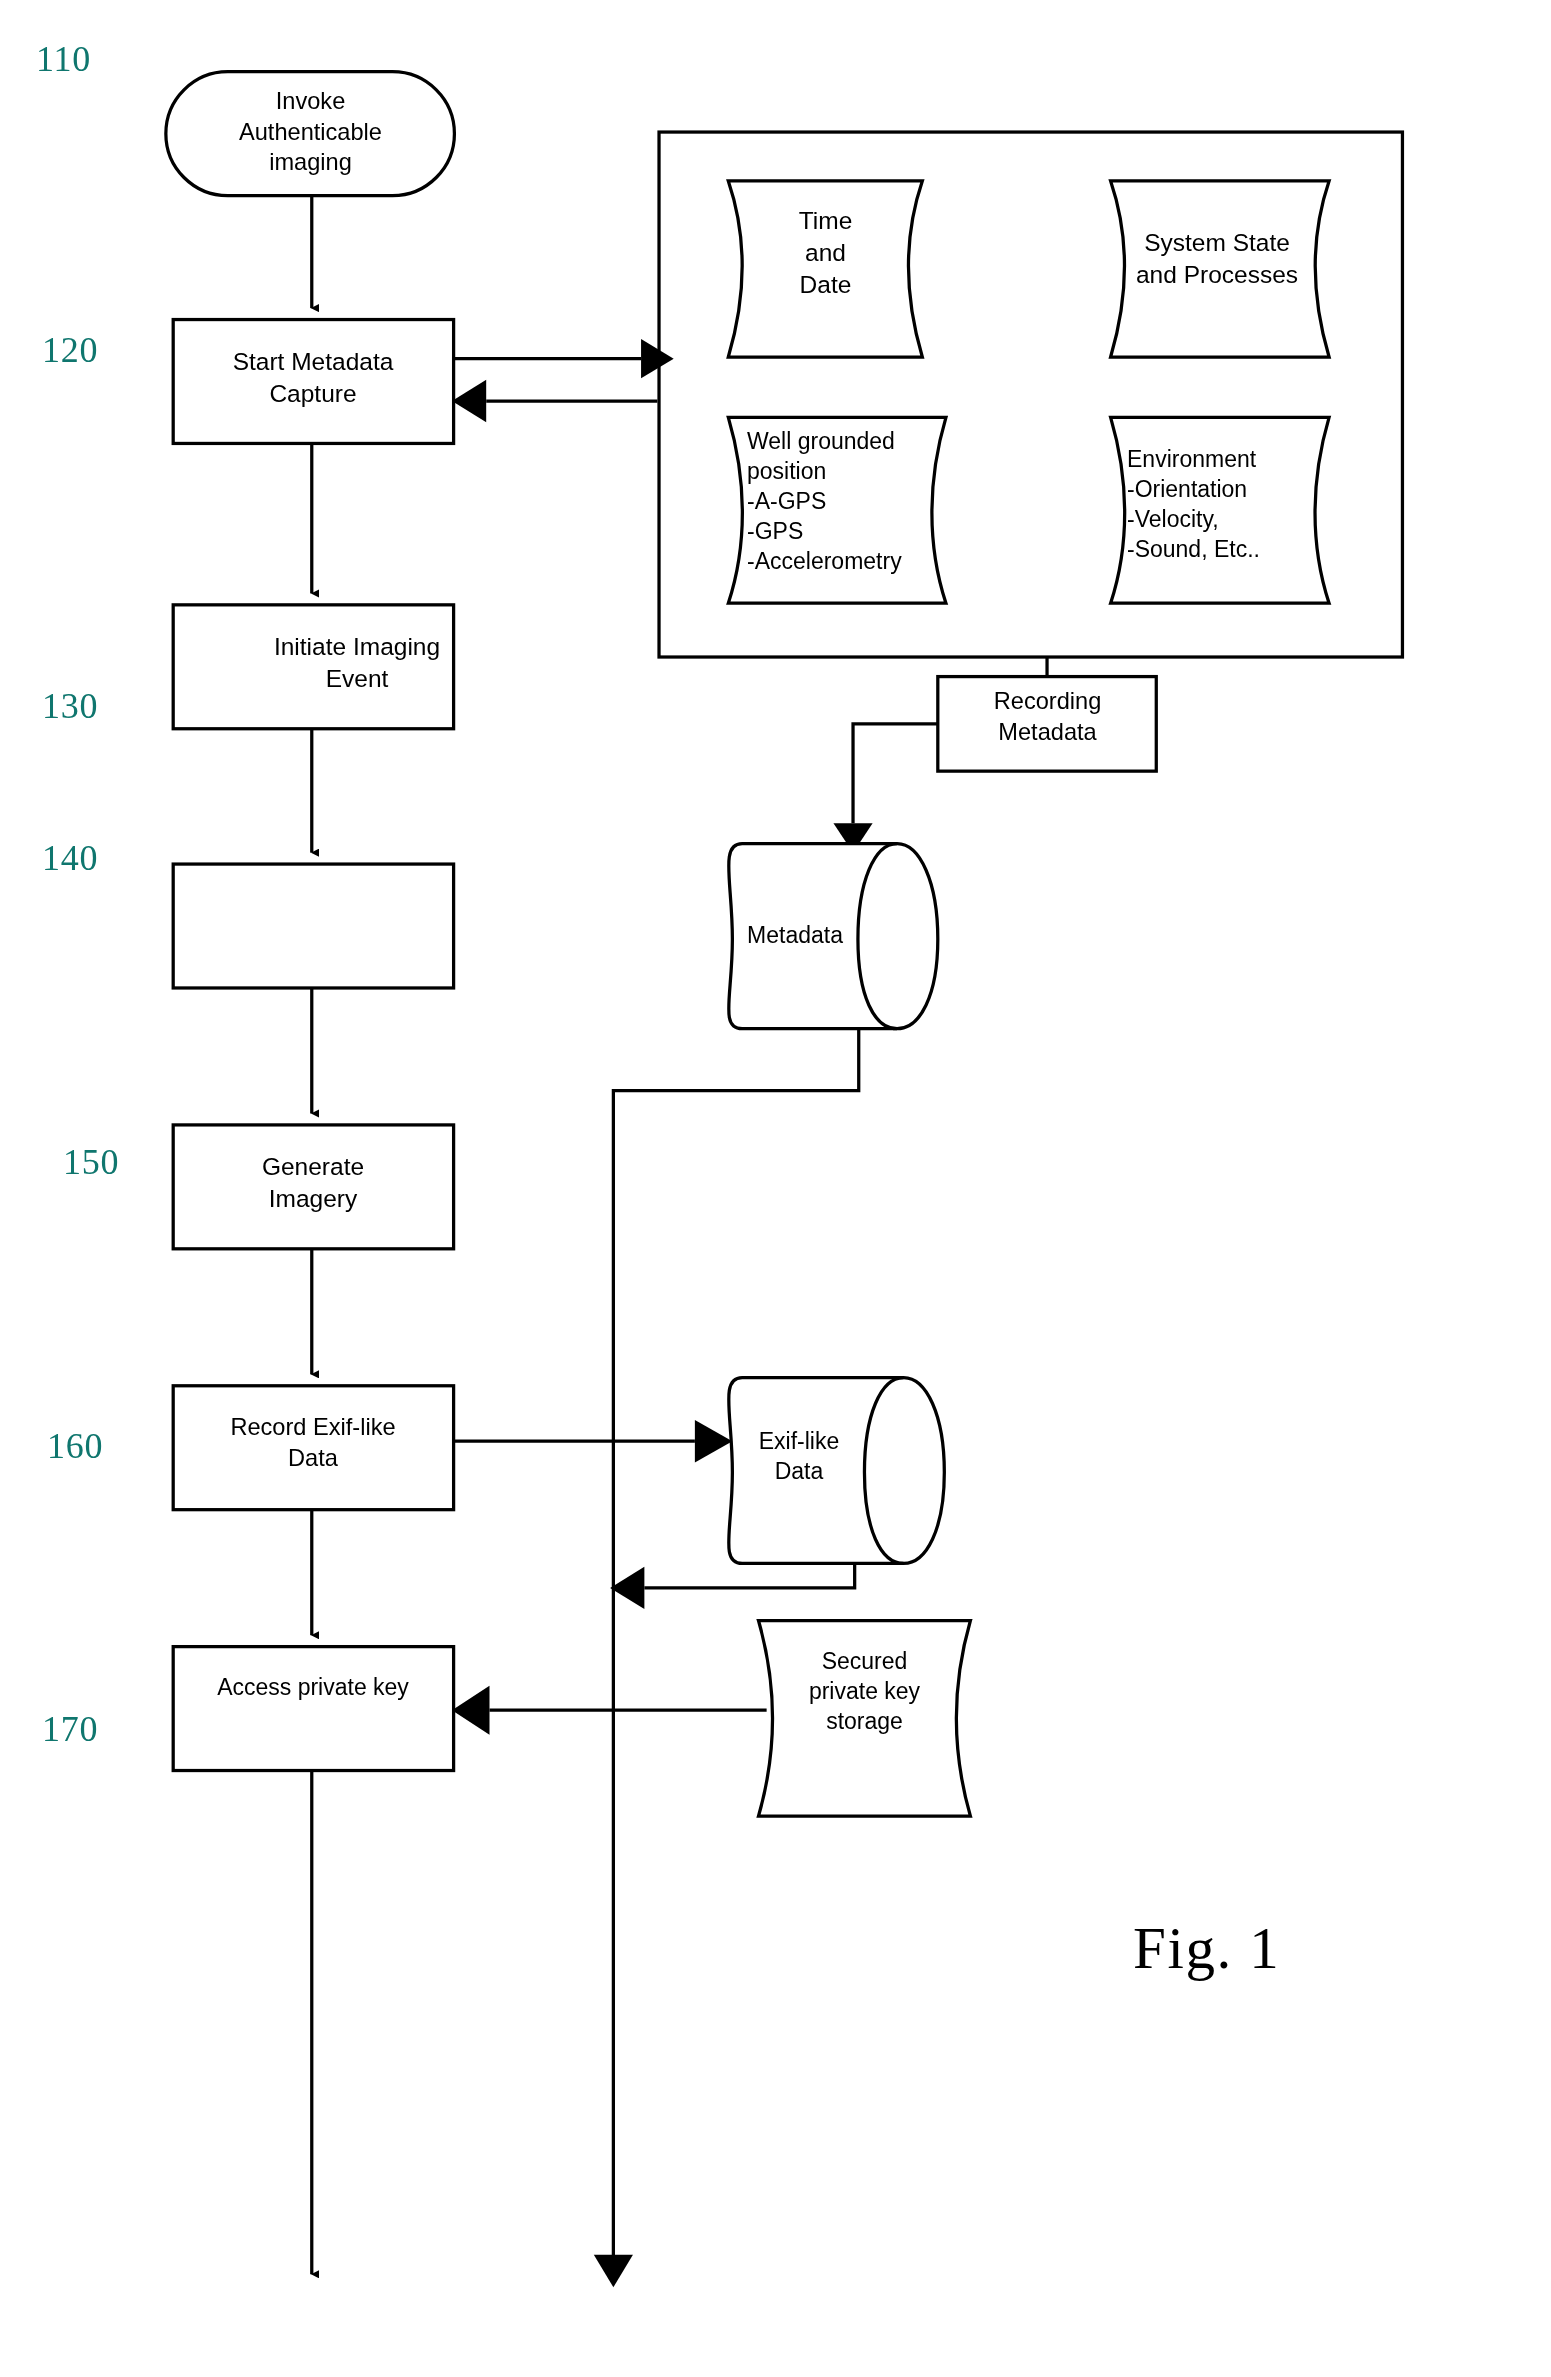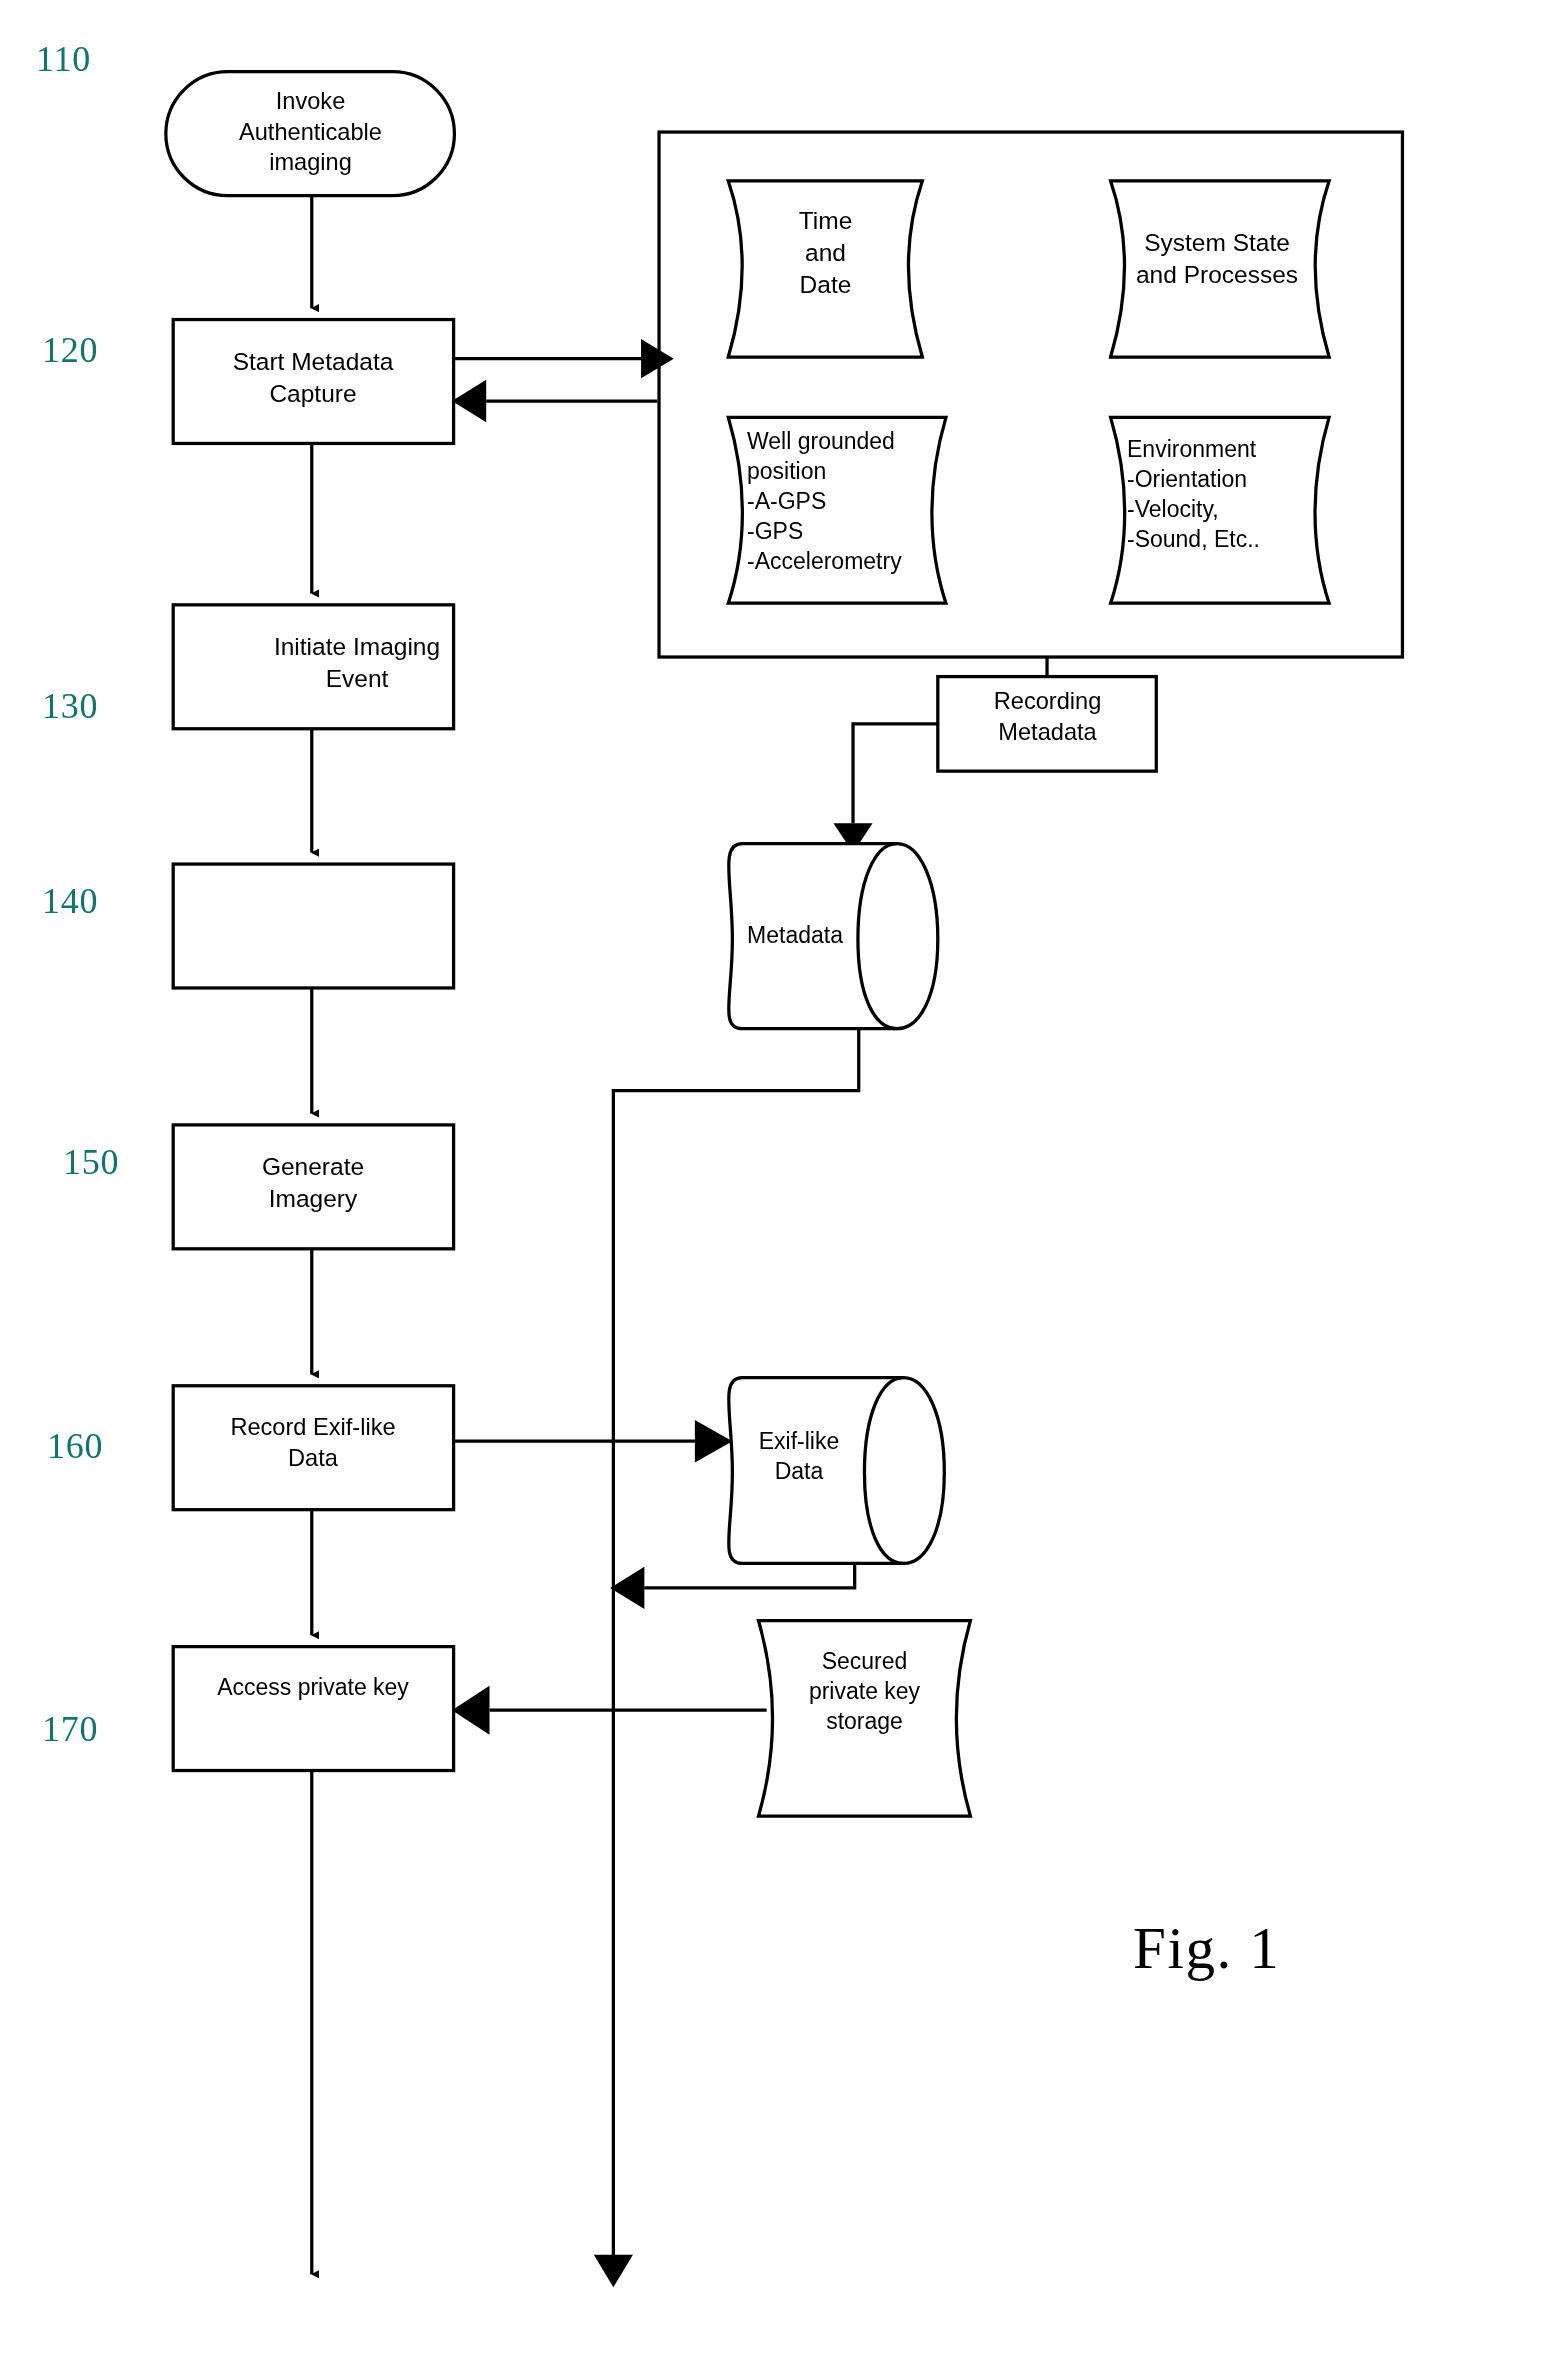--- a/index.html
+++ b/index.html
@@ -151,21 +151,21 @@
   <g stroke="#000" stroke-width="4" fill="none">
     <line x1="940" y1="2098" x2="600" y2="2098"></line>
     <path d="M 600 2068 L 554 2098 L 600 2128 Z" fill="#000" stroke="none"></path>
   </g>
 
 </svg>
 
 <div class="ref-num" style="left:36px;top:38px;">110</div>
 <div class="ref-num" style="left:42px;top:329px;">120</div>
 <div class="ref-num" style="left:42px;top:685px;">130</div>
-<div class="ref-num" style="left:42px;top:880px;">140</div>
+<div class="ref-num" style="left:42px;top:837px;">140</div>
 <div class="ref-num" style="left:55px;top:1141px;margin-left:8px;">150</div>
 <div class="ref-num" style="left:47px;top:1425px;">160</div>
 <div class="ref-num" style="left:42px;top:1708px;">170</div>
 
 <div class="lbl" style="left:166px;top:86px;width:289px;font-size:23.6px;text-align:center;">Invoke
 Authenticable
 imaging</div>
 
 <div class="lbl" style="left:173px;top:346px;width:280px;font-size:24.5px;">Start Metadata
 Capture</div>
@@ -188,21 +188,21 @@
 
 <div class="lbl" style="left:1110px;top:227px;width:214px;font-size:24.5px;">System State
 and Processes</div>
 
 <div class="lbl lbl-left" style="left:747px;top:427px;width:212px;font-size:23px;">Well grounded
 position
 -A-GPS
 -GPS
 -Accelerometry</div>
 
-<div class="lbl lbl-left" style="left:1127px;top:435px;width:204px;font-size:23px;">Environment
+<div class="lbl lbl-left" style="left:1127px;top:445px;width:204px;font-size:23px;">Environment
 -Orientation
 -Velocity,
 -Sound, Etc..</div>
 
 <div class="lbl" style="left:938px;top:686px;width:219px;font-size:23.6px;">Recording
 Metadata</div>
 
 <div class="lbl" style="left:732px;top:921px;width:126px;font-size:23px;">Metadata</div>
 
 <div class="lbl" style="left:734px;top:1427px;width:130px;font-size:23px;">Exif-like

